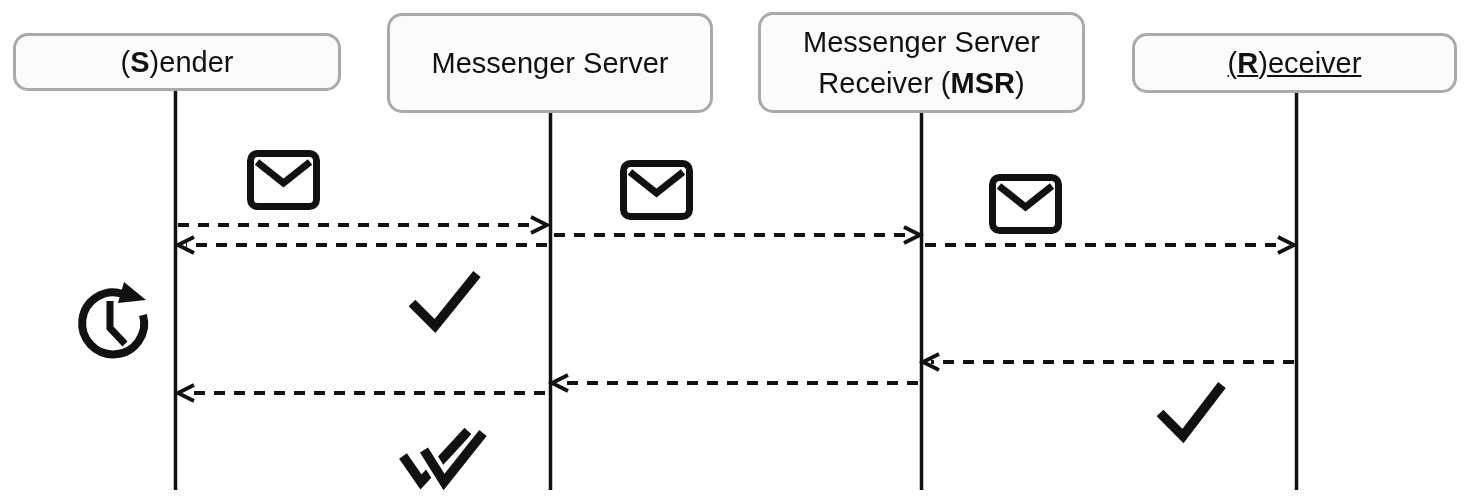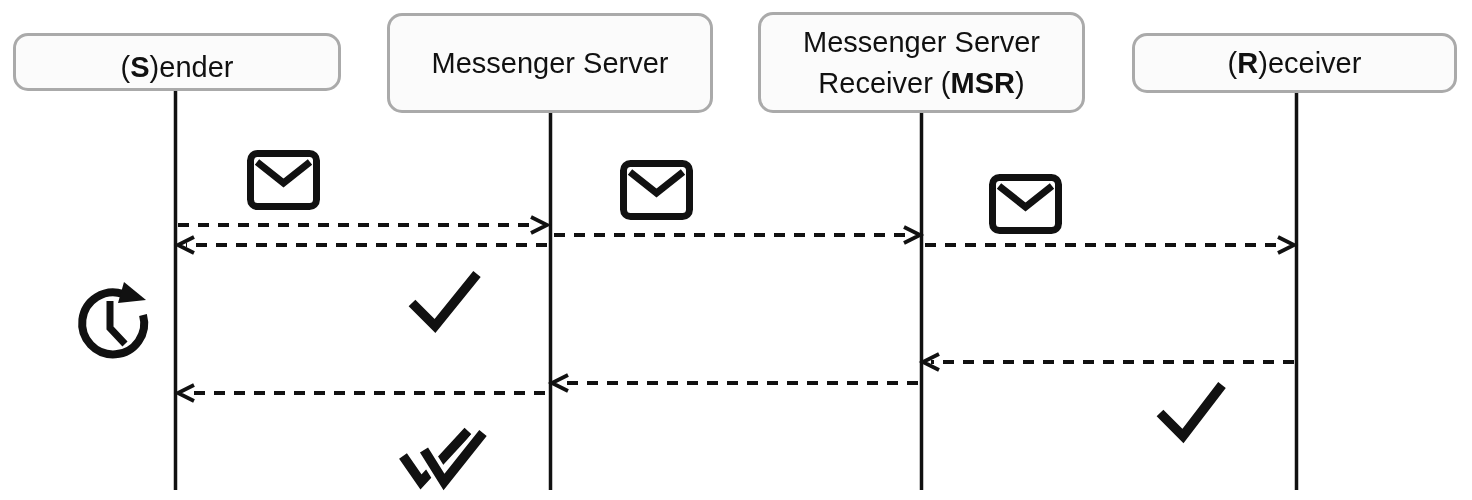--- a/index.html
+++ b/index.html
@@ -32,24 +32,24 @@
     display:flex;
     flex-direction:column;
     align-items:center;
     justify-content:center;
     text-align:center;
     font-size:29px;
     line-height:41px;
     white-space:nowrap;
   }
   .actor-box b{font-weight:700;}
-  .box-sender  {left:13px;   top:33px; width:328px; height:58px;justify-content:flex-end;}
+  .box-sender  {left:13px;   top:33px; width:328px; height:58px;}
   .box-mss     {left:387px;  top:13px; width:326px; height:100px;}
   .box-msr     {left:758px;  top:12px; width:327px; height:101px;}
-  .box-receiver{left:1132px; top:33px; width:325px; height:60px;}
+  .box-receiver{left:1132px; top:33px; width:325px; height:60px;text-decoration:underline;}
 </style>
 </head>
 <body>
 
 <div class="stage">
 
   <svg class="canvas" width="1472" height="500" viewBox="0 0 1472 500" fill="none">
 
     <g stroke="currentColor" stroke-width="3.5">
       <line x1="175.5" y1="90" x2="175.5" y2="490"></line>

